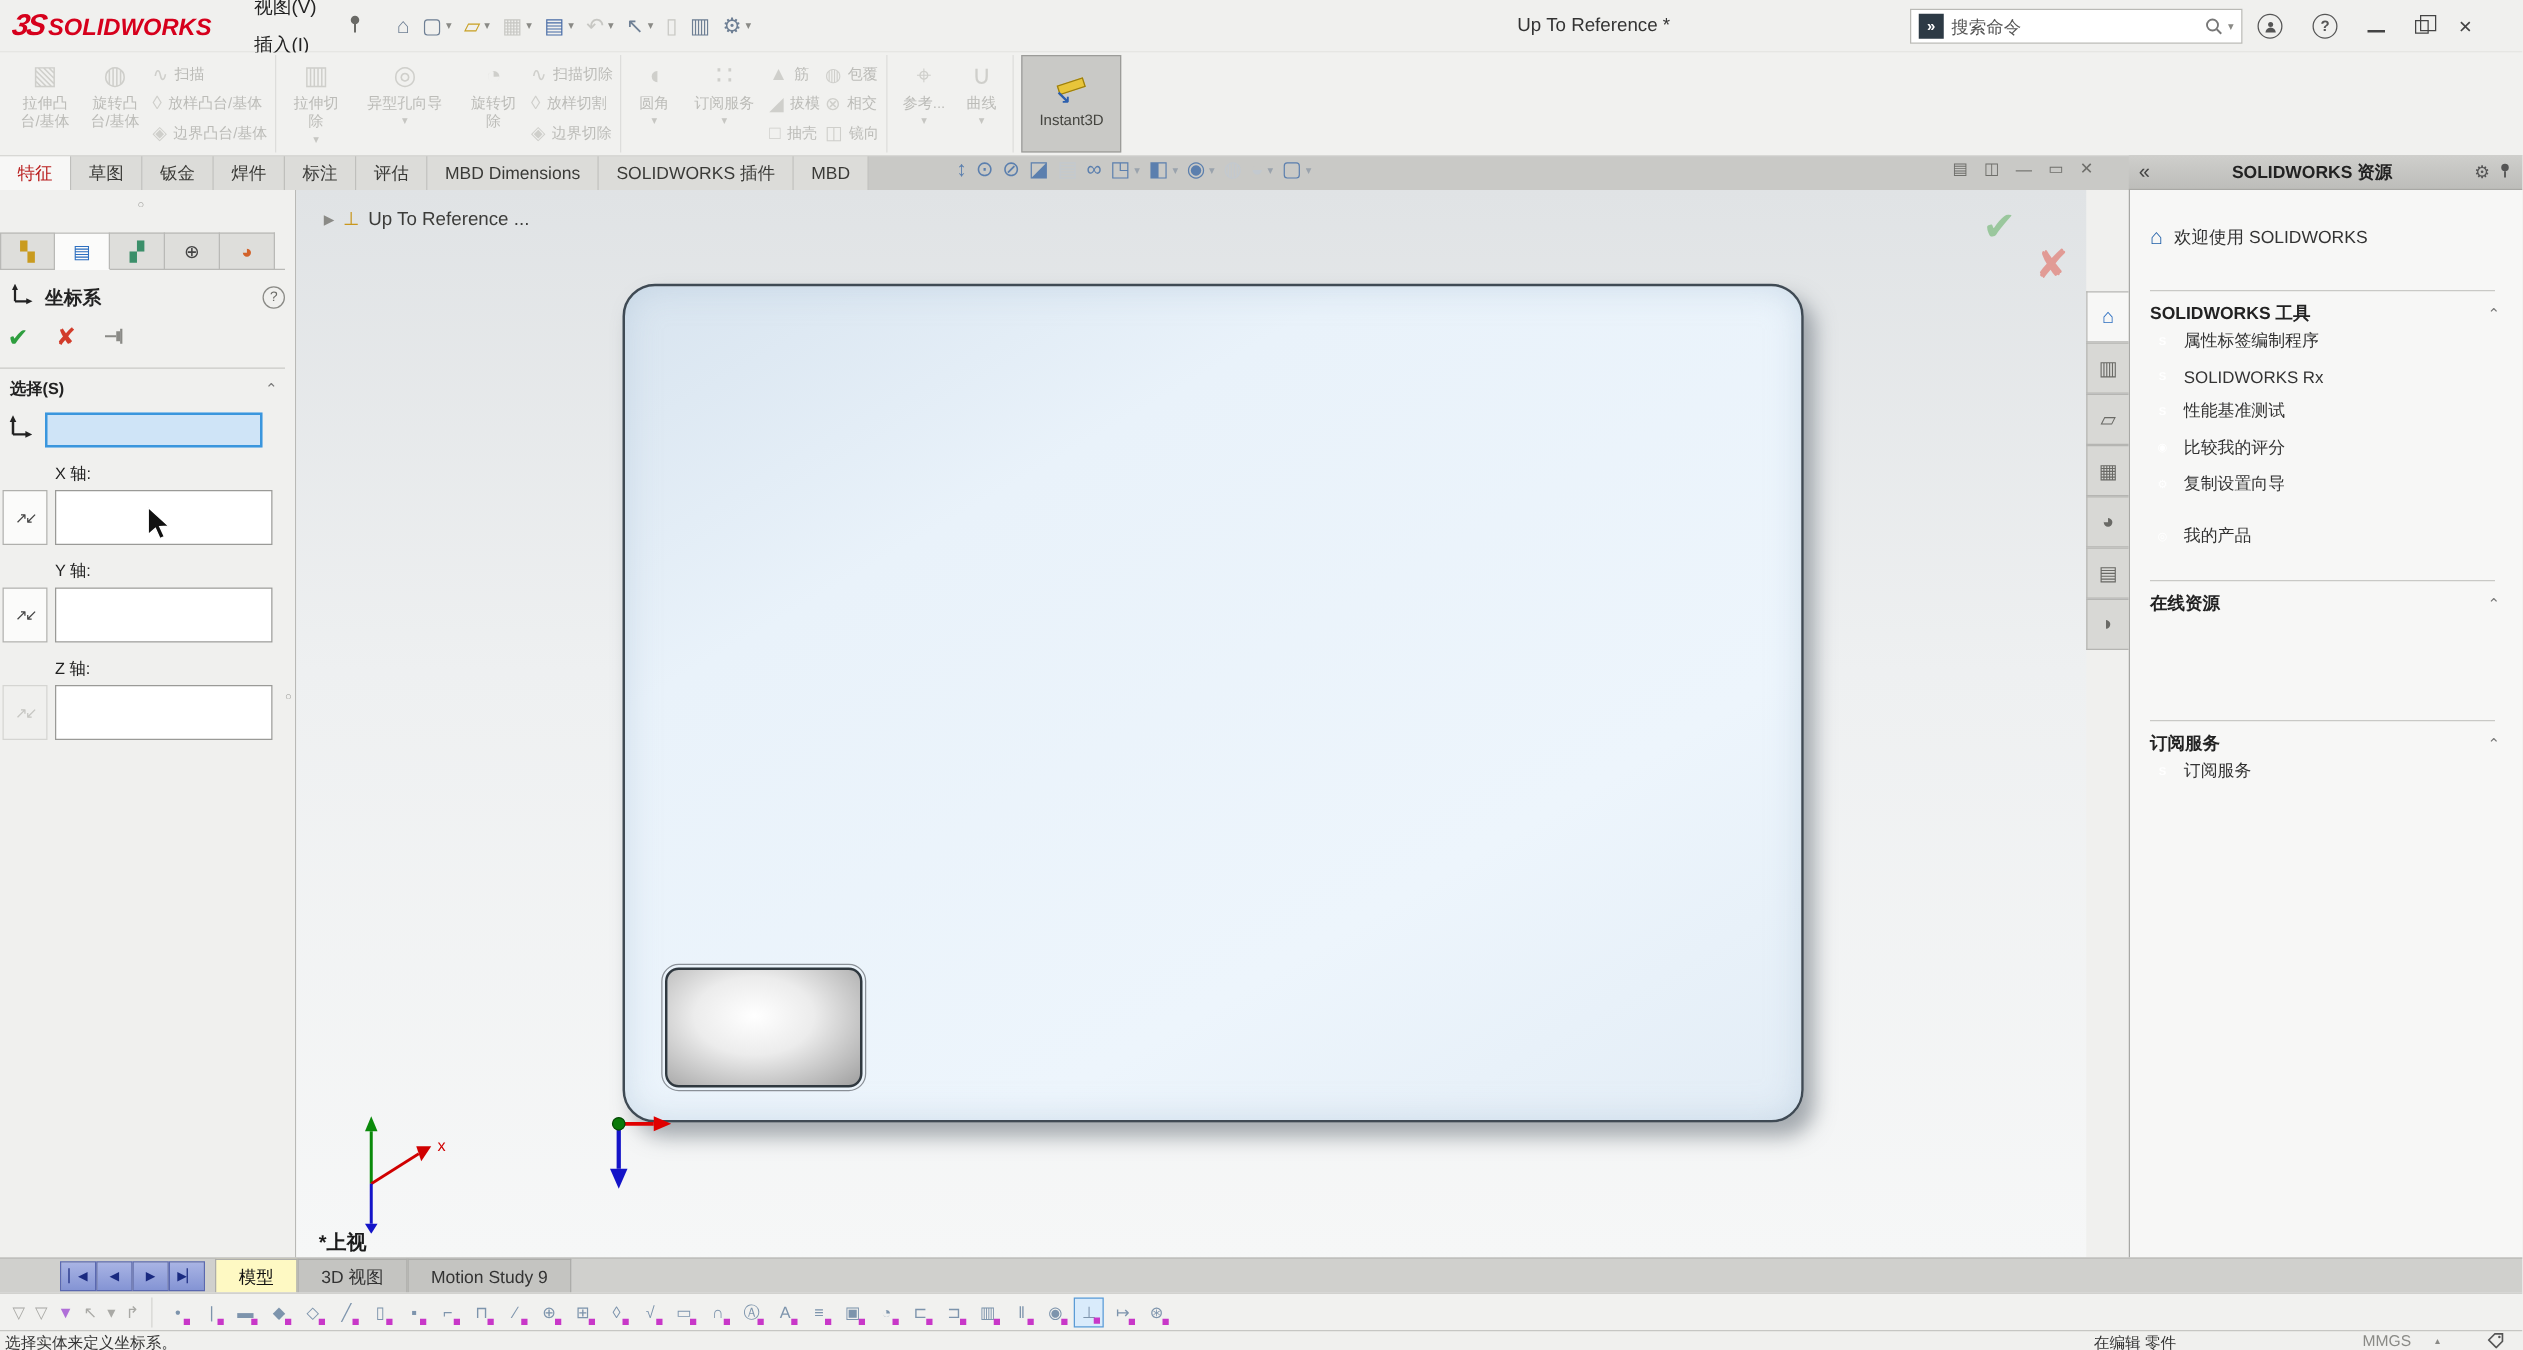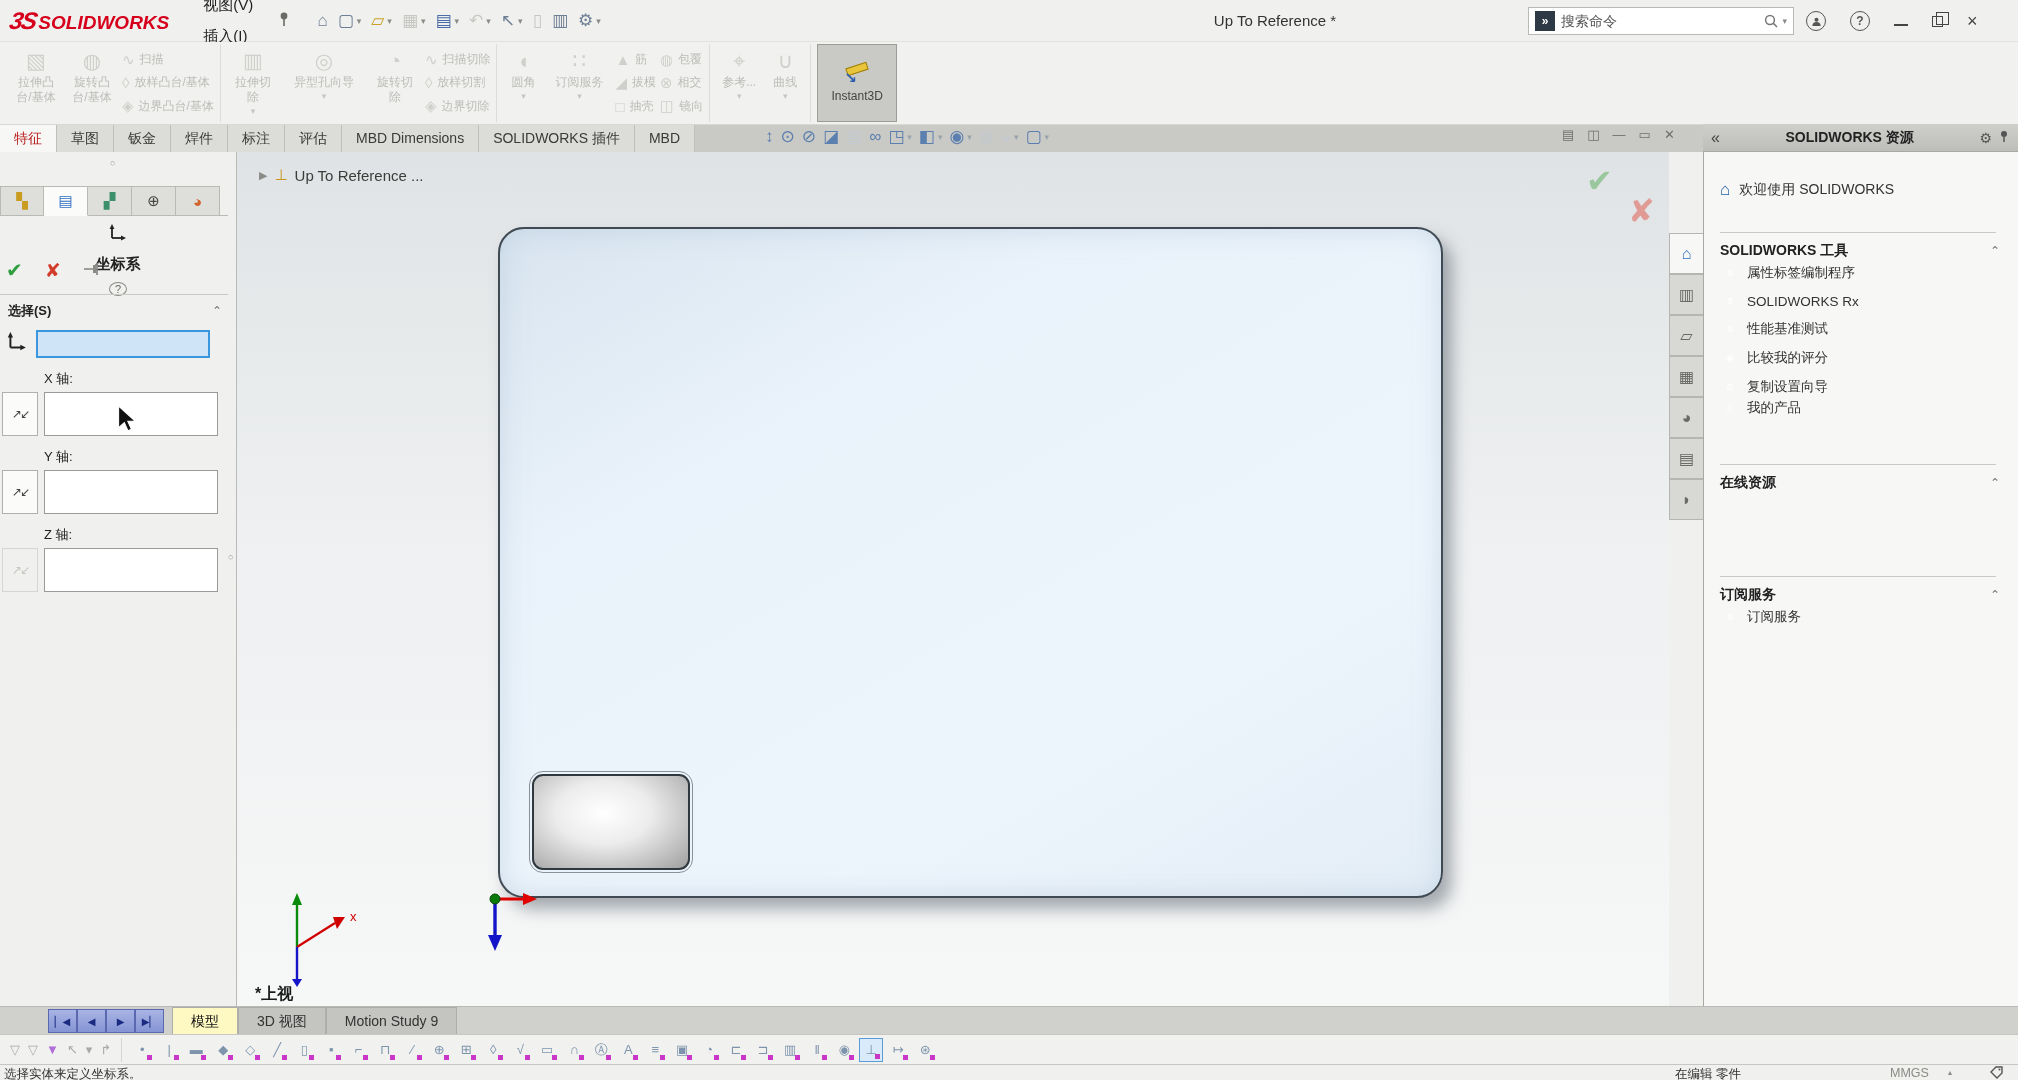--- a/index.html
+++ b/index.html
@@ -62,21 +62,21 @@
   .docwin-controls { position:absolute; left:1562px; top:127px; display:flex; gap:13px; align-items:center; color:#6f6f6b; font-size:13px; }
 
   
   .pm { position:absolute; left:0; top:152px; width:237px; height:854px; background:#f0f0ee; border-right:1px solid #b9b9b6; }
   .pm-split-dot { position:absolute; left:110px; top:6px; color:#9a9a96; font-size:9px; }
   .pm-tabs { position:absolute; left:0; top:34px; width:228px; height:30px; display:flex; border-bottom:1px solid #b9b9b6; }
   .pmtab { width:44px; height:30px; display:flex; align-items:center; justify-content:center; background:#dededb; border:1px solid #b9b9b6; border-left:none; font-size:15px; }
   .pmtab:first-child { border-left:1px solid #b9b9b6; }
   .pmtab.active { background:#fbfbfa; border-bottom:1px solid #fbfbfa; }
   .pmtab.ym { color:#c99b1f; } .pmtab.bm { color:#2d6fc0; } .pmtab.cm { color:#3b8f6a; } .pmtab.dm { color:#444; } .pmtab.om { color:#d2622a; }
-  .pm-header { position:absolute; left:8px; top:72px; width:220px; height:28px; display:flex; align-items:center; gap:8px;flex-direction:column; }
+  .pm-header { position:absolute; left:8px; top:72px; width:220px; height:28px; display:flex; align-items:center; gap:8px; }
   .pm-title { font-weight:bold; font-size:15px; color:#222; flex:1; }
   .pm-help { width:18px; height:18px; border:1.4px solid #8a8a86; border-radius:50%; color:#6a6a66; font-size:11px; display:flex; align-items:center; justify-content:center; }
   .pm-actions { position:absolute; left:6px; top:106px; display:flex; gap:22px; align-items:center; }
   .ok-check { color:#2e9e3e; font-size:20px; font-weight:bold; }
   .cancel-x { color:#d23c2a; font-size:19px; font-weight:bold; }
   .pm-hr { position:absolute; left:0; top:142px; width:228px; border-top:1px solid #c9c9c6; }
   .pm-section { position:absolute; left:8px; top:150px; width:214px; display:flex; align-items:center; }
   .pm-section .lbl { font-weight:bold; font-size:13px; color:#222; flex:1; }
   .chev { color:#777; font-size:12px; }
   .triad-ic { font-size:17px; color:#222; }
@@ -564,21 +564,21 @@
       <span>SOLIDWORKS Rx</span>
     </div>
       <div class="tp-item" style="position:relative;margin-bottom:11px">
       <span class="chip">S</span>
       <span>性能基准测试</span>
     </div>
       <div class="tp-item" style="position:relative;margin-bottom:11px">
       <span class="chip">◉</span>
       <span>比较我的评分</span>
     </div>
-      <div class="tp-item" style="position:relative;margin-bottom:3px">
+      <div class="tp-item" style="position:relative;margin-bottom:24px">
       <span class="chip">⚙</span>
       <span>复制设置向导</span>
     </div>
       <div class="tp-item" style="position:relative;margin-bottom:11px">
       <span class="chip">◎</span>
       <span>我的产品</span>
     </div>
     </div>
   <div class="tp-sep" style="top:312px"></div>
   <div class="tp-sec" style="top:322px">

